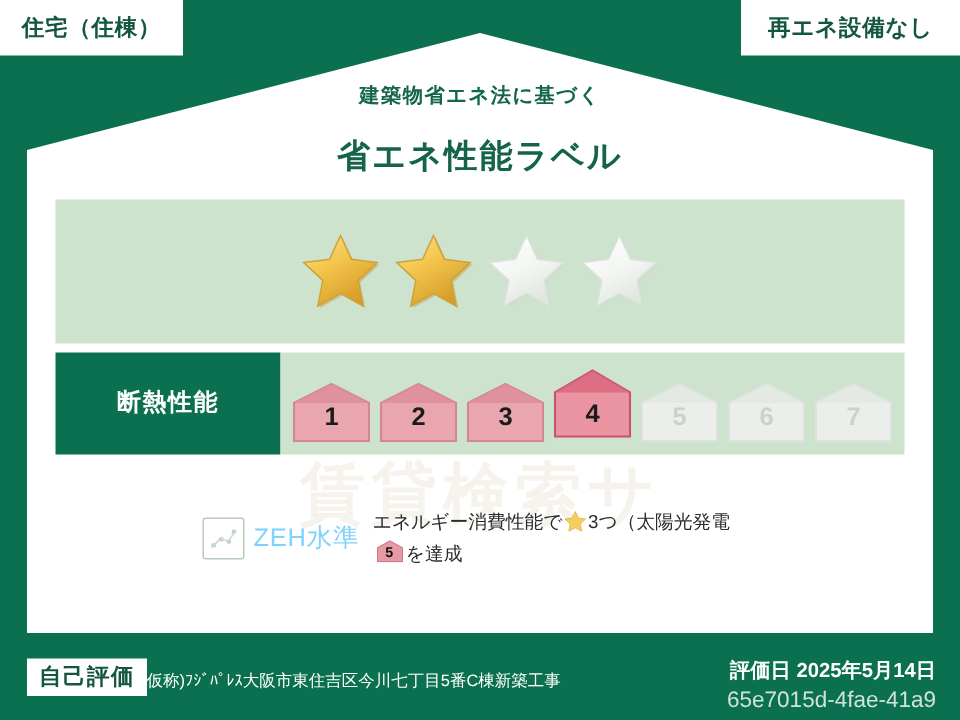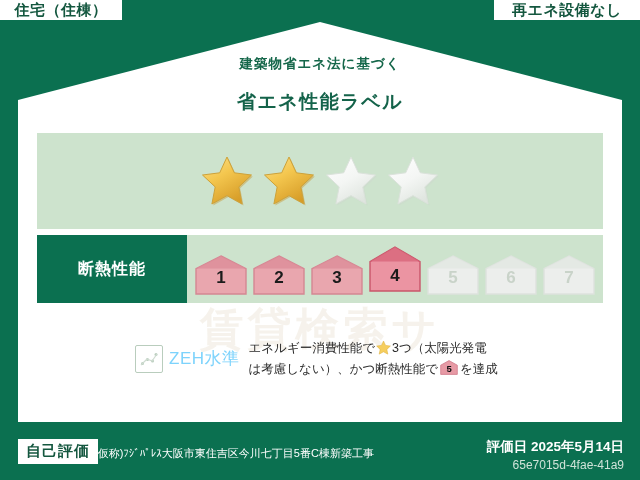--- a/index.html
+++ b/index.html
@@ -16,36 +16,36 @@
     position:absolute;left:18px;top:22px;width:604px;height:400px;
     background:#ffffff;
     clip-path:polygon(0% 19.5%, 50% 0%, 100% 19.5%, 100% 100%, 0% 100%);
   }
 
   
   .corner-tag{
     position:absolute;top:0;background:#fff;
     display:flex;align-items:center;justify-content:center;
     color:#14573f;font-weight:bold;font-size:15px;letter-spacing:.5px;
-    height:20px;
+    height:37px;
   }
   .corner-tag.left{left:0;width:122px;border-bottom-right-radius:0;}
   .corner-tag.right{right:0;width:146px;}
 
   
   .heading-wrap{
     position:absolute;left:0;right:0;top:55px;text-align:center;
     pointer-events:none;
   }
   .heading-sub{
     color:#15674a;font-size:13.5px;font-weight:bold;letter-spacing:1px;
     margin:0 0 4px 0;
   }
   .heading-main{
-    color:#14634a;font-size:19px;font-weight:bold;letter-spacing:1.5px;
+    color:#14634a;font-size:22px;font-weight:bold;letter-spacing:1.5px;
     margin:16px;
   }
 
   
   .watermark{
     position:absolute;left:0;right:0;top:300px;text-align:center;
     font-size:44px;font-weight:bold;color:#efe9dd;opacity:.55;
     letter-spacing:4px;white-space:nowrap;z-index:1;
   }
 
@@ -123,21 +123,21 @@
   }
   .project-name{
     position:absolute;left:94px;top:16px;color:#fff;font-size:11px;
     letter-spacing:0;white-space:nowrap;
   }
   .eval-date{
     position:absolute;right:16px;top:8px;color:#fff;font-size:13.5px;
     font-weight:bold;text-align:left;white-space:nowrap;
   }
   .eval-id{
-    position:absolute;right:16px;top:28px;color:#cfe3d8;font-size:12px;
+    position:absolute;right:16px;top:28px;color:#cfe3d8;font-size:15px;
     text-align:right;white-space:nowrap;
     font-family:"Liberation Sans","DejaVu Sans",sans-serif;
   }
 </style>
 </head>
 <body>
 
 <div id="label-root">
 
   <div class="corner-tag left">
@@ -287,21 +287,21 @@
           <circle cx="16.5" cy="15" r="1.5" fill="#b9cdbd"></circle>
           <circle cx="20" cy="8.5" r="1.5" fill="#b9cdbd"></circle>
           <path d="M5 19 L11 13 L16 15 L21 8" stroke="#cfdcd1" stroke-width="1.2" fill="none"></path>
         </svg>
       </span>
       <span class="zeh-text">ZEH水準</span>
     </div>
     <div class="zeh-desc">
       <span>エネルギー消費性能で</span><span class="inline-star-wrap"><svg class="inline-star" viewBox="0 0 24 24" aria-hidden="true">
             <polygon points="12,1.6 15.3,8.6 23,9.6 17.4,15 18.9,22.6 12,18.9 5.1,22.6 6.6,15 1,9.6 8.7,8.6" fill="#f6ce5e" stroke="#dcae3a" stroke-width="0.8"></polygon>
-          </svg></span><span>3つ（太陽光発電</span><br><span>は考慮しない）、かつ断熱性能で</span><span class="inline-grade"><svg viewBox="0 0 18 15" aria-hidden="true">
+          </svg></span><span>3つ（太陽光発電</span><br><span class="inline-grade"><svg viewBox="0 0 18 15" aria-hidden="true">
             <polygon points="9,0.6 17.3,5.2 17.3,14.4 0.7,14.4 0.7,5.2" fill="#e79aa5" stroke="#d07b8a" stroke-width="0.8"></polygon>
           </svg><b>5</b></span><span>を達成</span>
     </div>
   </div>
 
   <div class="footer">
     <div class="self-eval">自己評価</div>
     <div class="project-name">(仮称)ﾌｼﾞﾊﾟﾚｽ大阪市東住吉区今川七丁目5番C棟新築工事</div>
     <div class="eval-date">評価日 2025年5月14日</div>
     <div class="eval-id">65e7015d-4fae-41a9</div>

